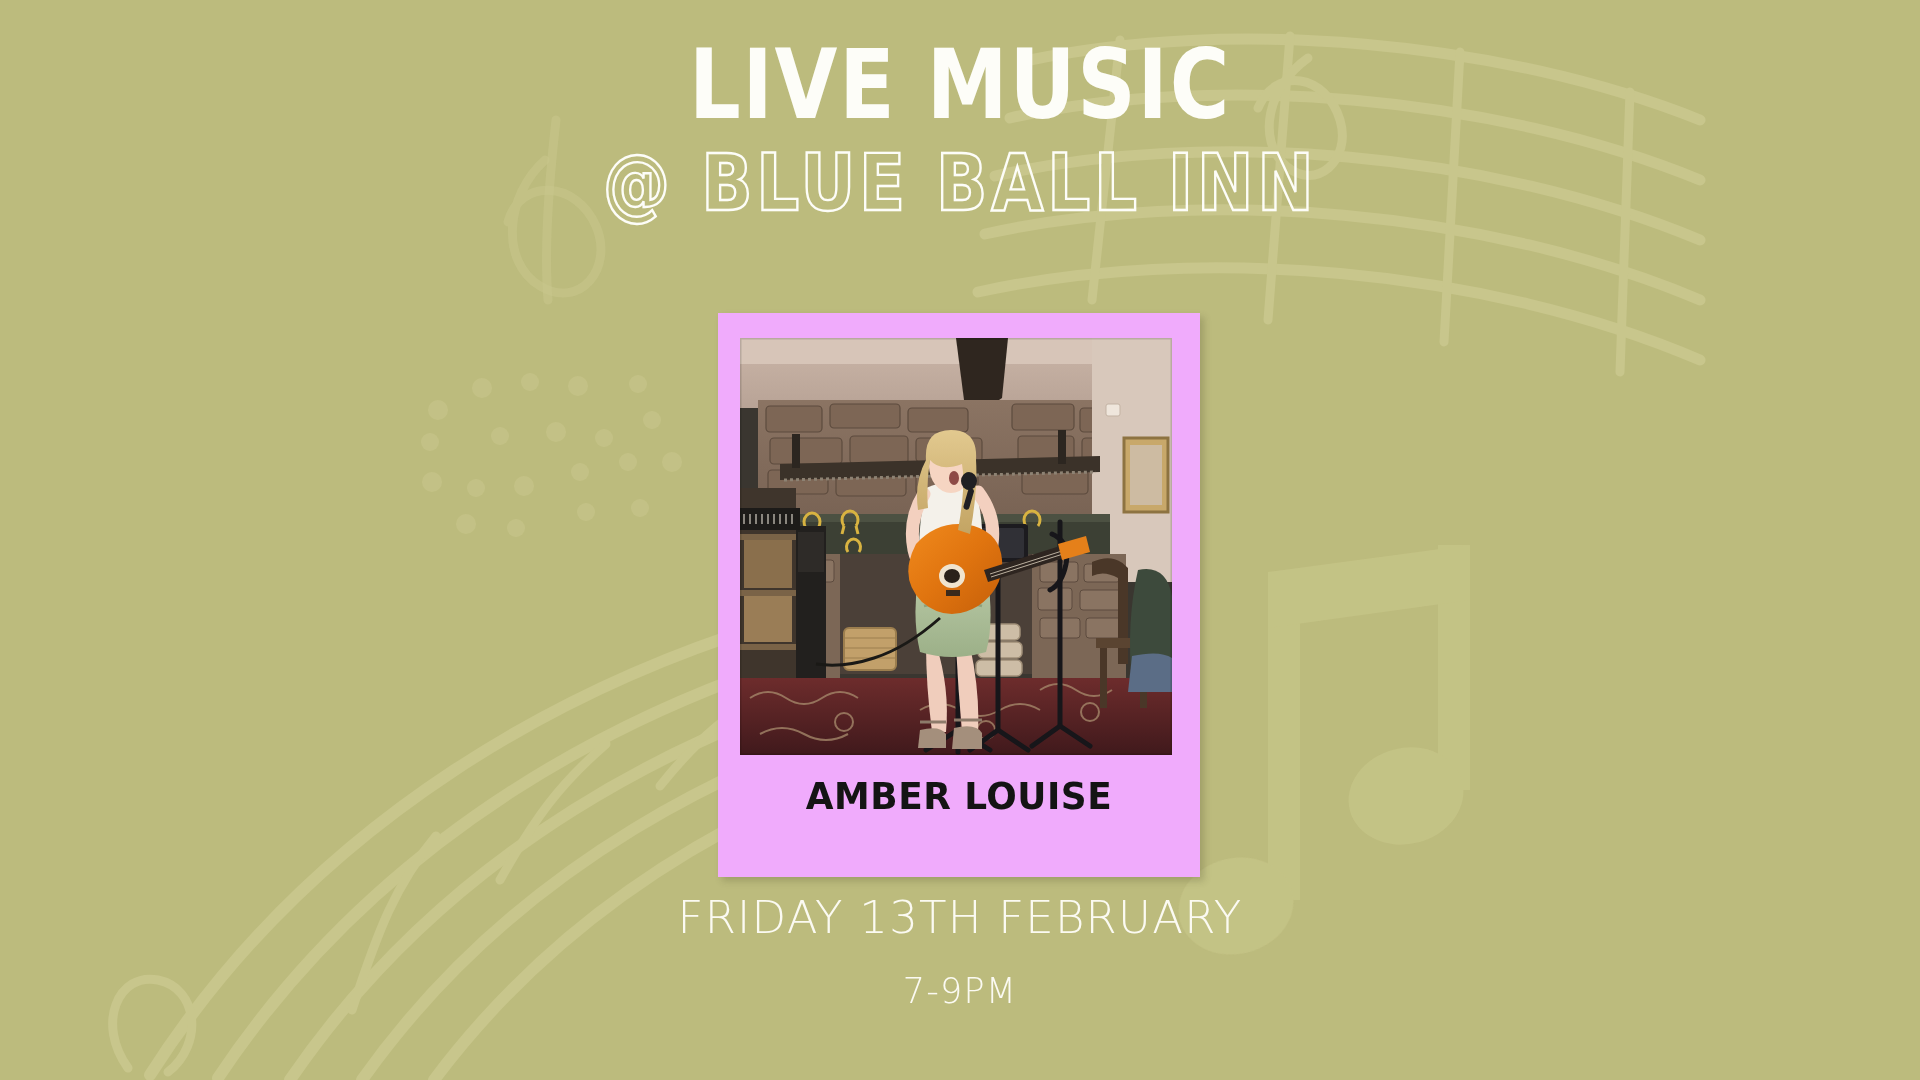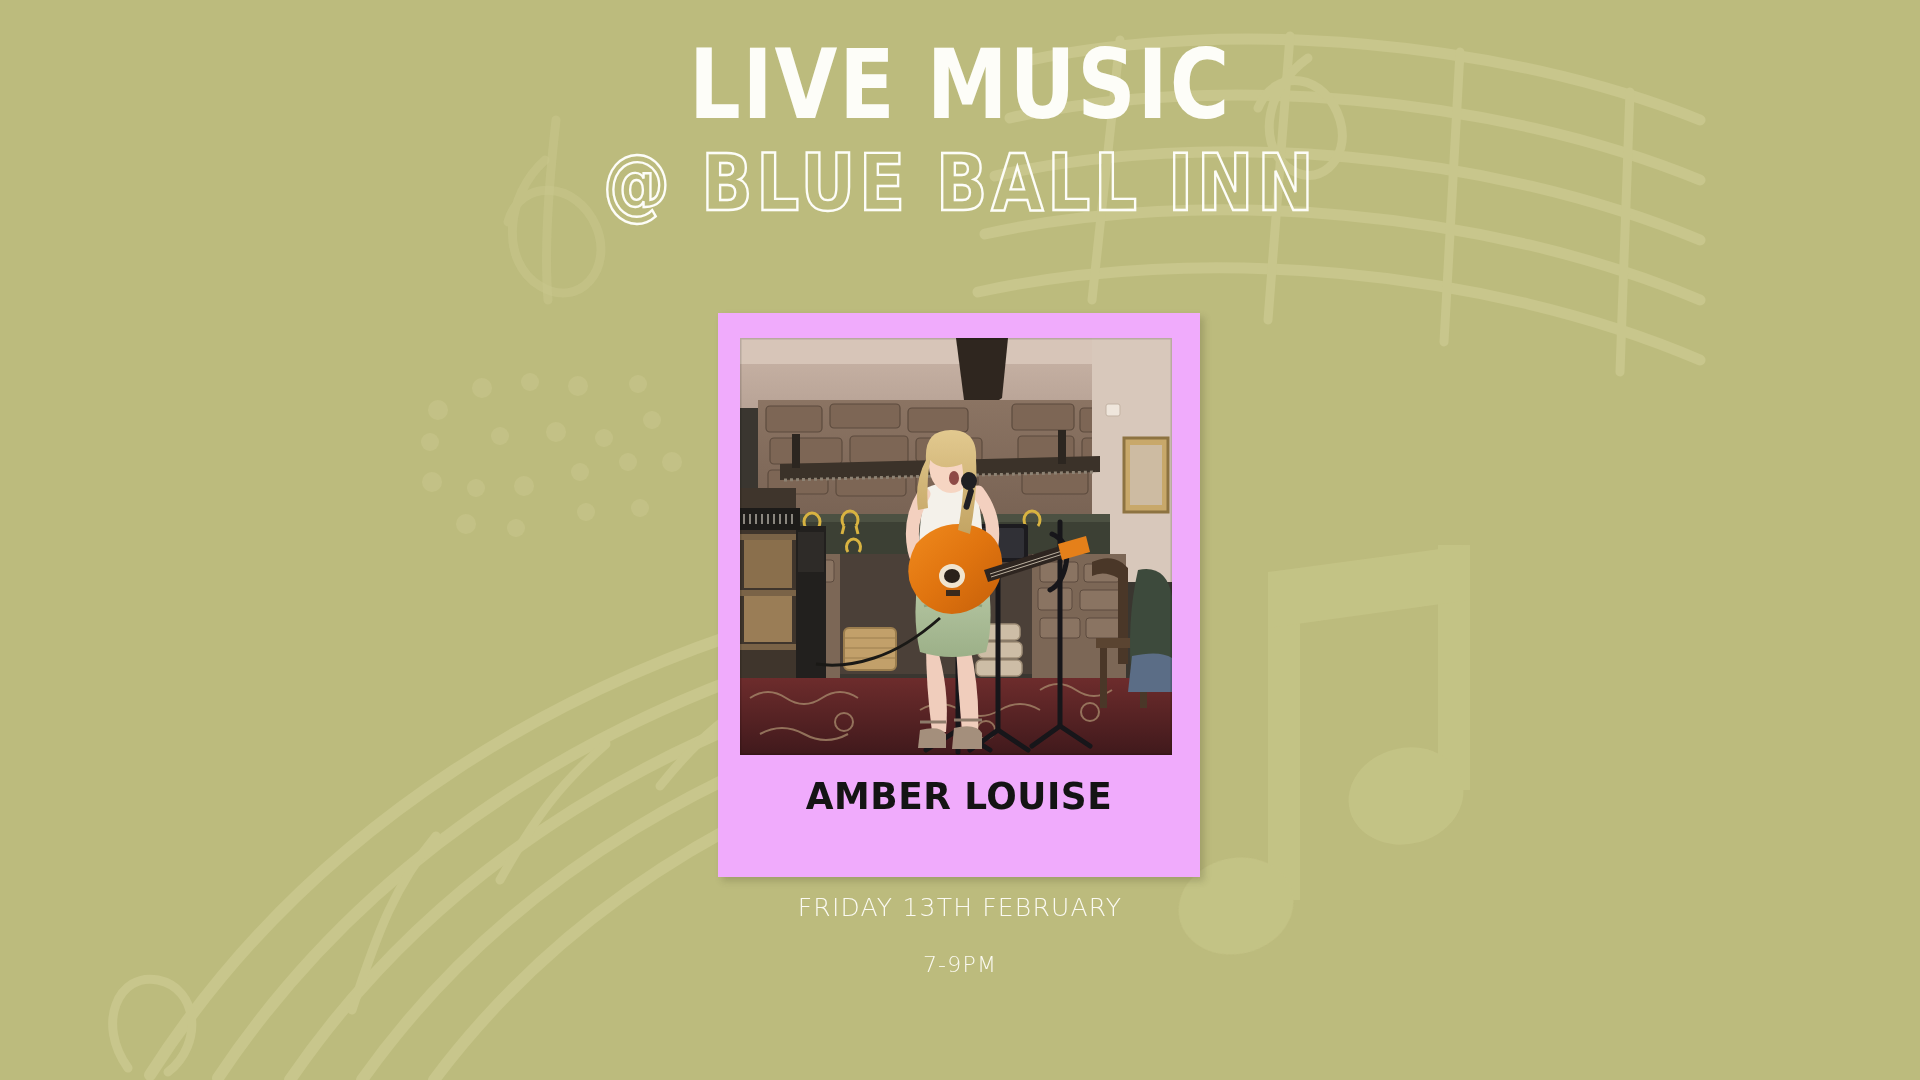--- a/index.html
+++ b/index.html
@@ -76,22 +76,22 @@
   .footer-block {
     position:absolute; left:0; top:895px; width:1920px;
     text-align:center; z-index:5;
   }
   .footer-line1, .footer-line2 {
     font-family:"DejaVu Sans Light","Liberation Sans",sans-serif;
     font-weight:300;
     color:#fbfaf2;
     letter-spacing:1.2px;
   }
-  .footer-line1 { font-size:25px; line-height:1.0; }
-  .footer-line2 { font-size:22px; line-height:1.0; margin-top:34px; }
+  .footer-line1 { font-size:45px; line-height:1.0; }
+  .footer-line2 { font-size:35px; line-height:1.0; margin-top:34px; }
 </style>
 </head>
 <body>
 
 <div id="poster">
 
   <div class="bg-layer">
     <svg class="bg-svg" viewBox="0 0 1920 1080" preserveAspectRatio="none">
       <defs>
         <clipPath id="posterclip">

